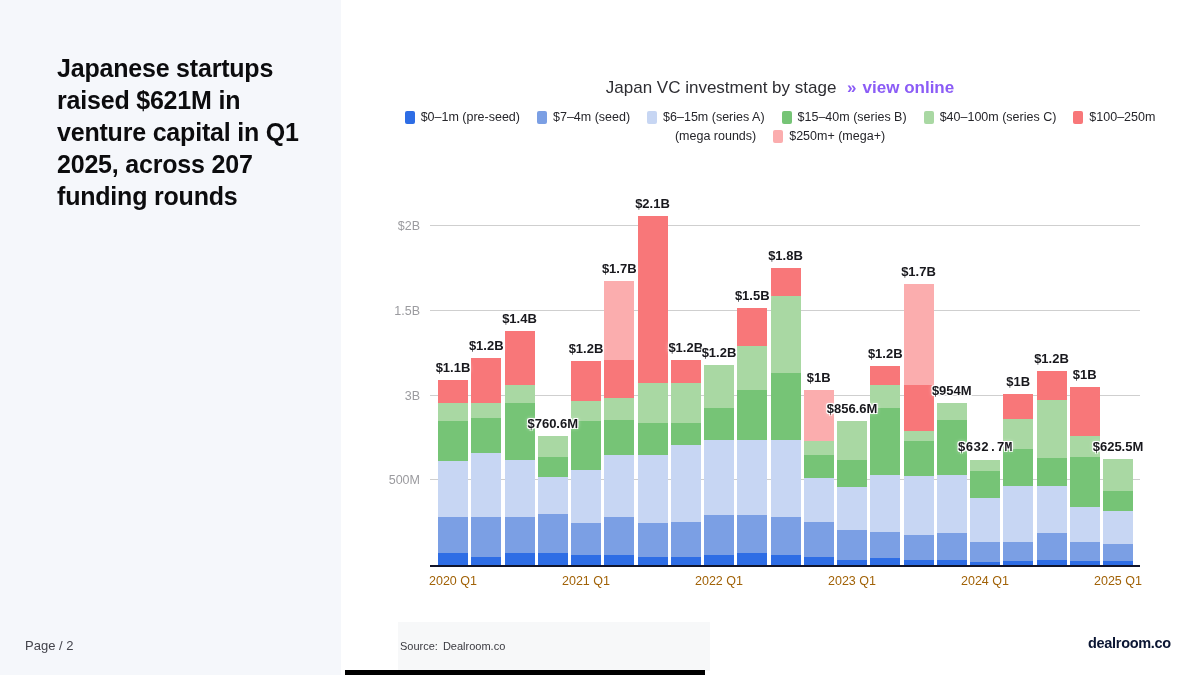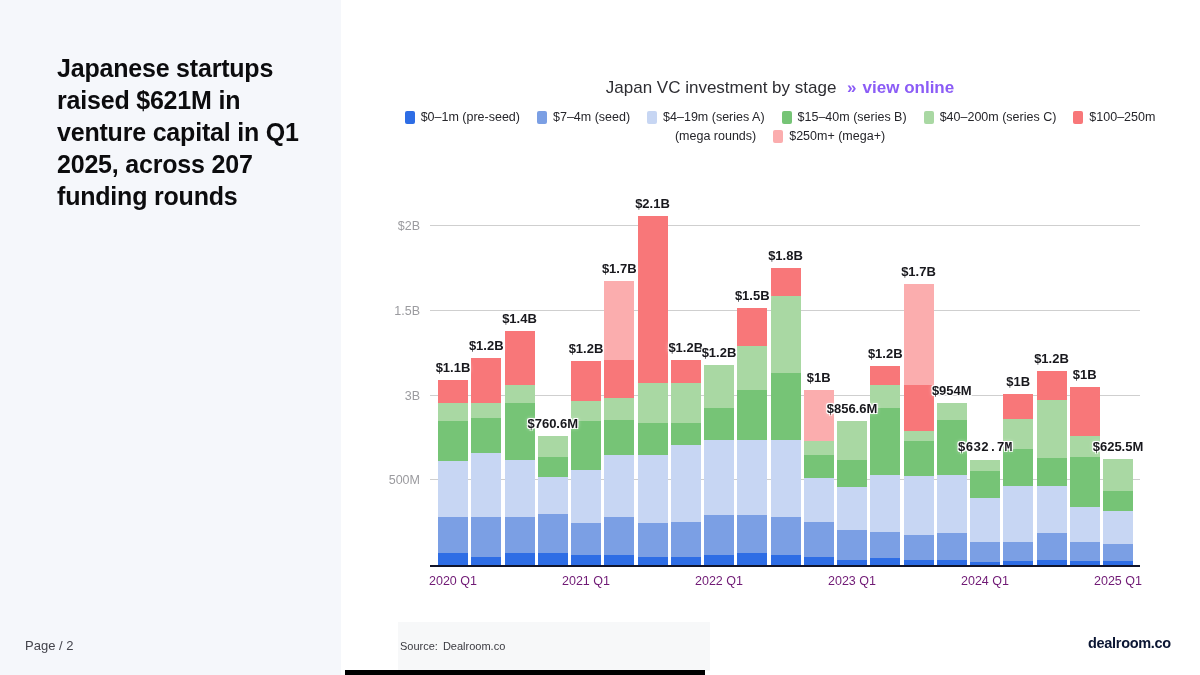--- a/index.html
+++ b/index.html
@@ -24,21 +24,21 @@
   .plot{position:absolute;left:430px;top:190px;width:710px;height:375px;}
   .grid-line{position:absolute;left:0;width:100%;height:1px;background:#cfcfcf;}
   .y-tick{position:absolute;left:-78px;width:68px;text-align:right;font-size:12.5px;color:#9b9b9f;
           transform:translateY(-50%);}
   .baseline{position:absolute;left:0;bottom:-2px;width:100%;height:2.5px;background:#11152b;}
   .bar{position:absolute;bottom:0;display:flex;flex-direction:column-reverse;}
   .bar-seg{width:100%;}
   .bar-label{position:absolute;width:90px;text-align:center;font-size:13px;font-weight:700;color:#18181d;
              text-shadow:-1px -1px 0 #fff,1px -1px 0 #fff,-1px 1px 0 #fff,1px 1px 0 #fff,0 0 4px #fff;
              z-index:5;}
-  .x-tick{position:absolute;width:80px;text-align:center;font-size:12.5px;color:#701a75;}
+  .x-tick{position:absolute;width:80px;text-align:center;font-size:12.5px;color:#a16207;}
   
   .source-bg{position:absolute;left:398px;top:622px;width:312px;height:49px;background:#f7f8f9;}
   .source{position:absolute;left:400px;top:640px;font-size:11px;color:#3a3a40;}
   .source .src-label{margin-right:5px;}
   .logo{position:absolute;left:1088px;top:635px;font-size:14.5px;font-weight:800;color:#0b1633;
         letter-spacing:-0.3px;}
   .bottom-bar{position:absolute;left:345px;top:670px;width:360px;height:5px;background:#000;}
 </style>
 </head>
 <body>
@@ -60,29 +60,29 @@
         <span class="legend-item">
           <span class="legend-swatch" style="background: rgb(46, 109, 229);"></span>
           <span>$0–1m (pre-seed)</span>
         </span>
         <span class="legend-item">
           <span class="legend-swatch" style="background: rgb(123, 159, 228);"></span>
           <span>$7–4m (seed)</span>
         </span>
         <span class="legend-item">
           <span class="legend-swatch" style="background: rgb(199, 214, 243);"></span>
-          <span>$4–19m (series A)</span>
+          <span>$6–15m (series A)</span>
         </span>
         <span class="legend-item">
           <span class="legend-swatch" style="background: rgb(118, 196, 118);"></span>
           <span>$15–40m (series B)</span>
         </span>
         <span class="legend-item">
           <span class="legend-swatch" style="background: rgb(169, 216, 163);"></span>
-          <span>$40–200m (series C)</span>
+          <span>$40–100m (series C)</span>
         </span>
         <span class="legend-item">
           <span class="legend-swatch" style="background: rgb(248, 119, 121);"></span>
           <span>$100–250m</span>
         </span>
       </div>
       <div class="legend-row">
         <span class="legend-item">
           <span>(mega rounds)</span>
         </span>

